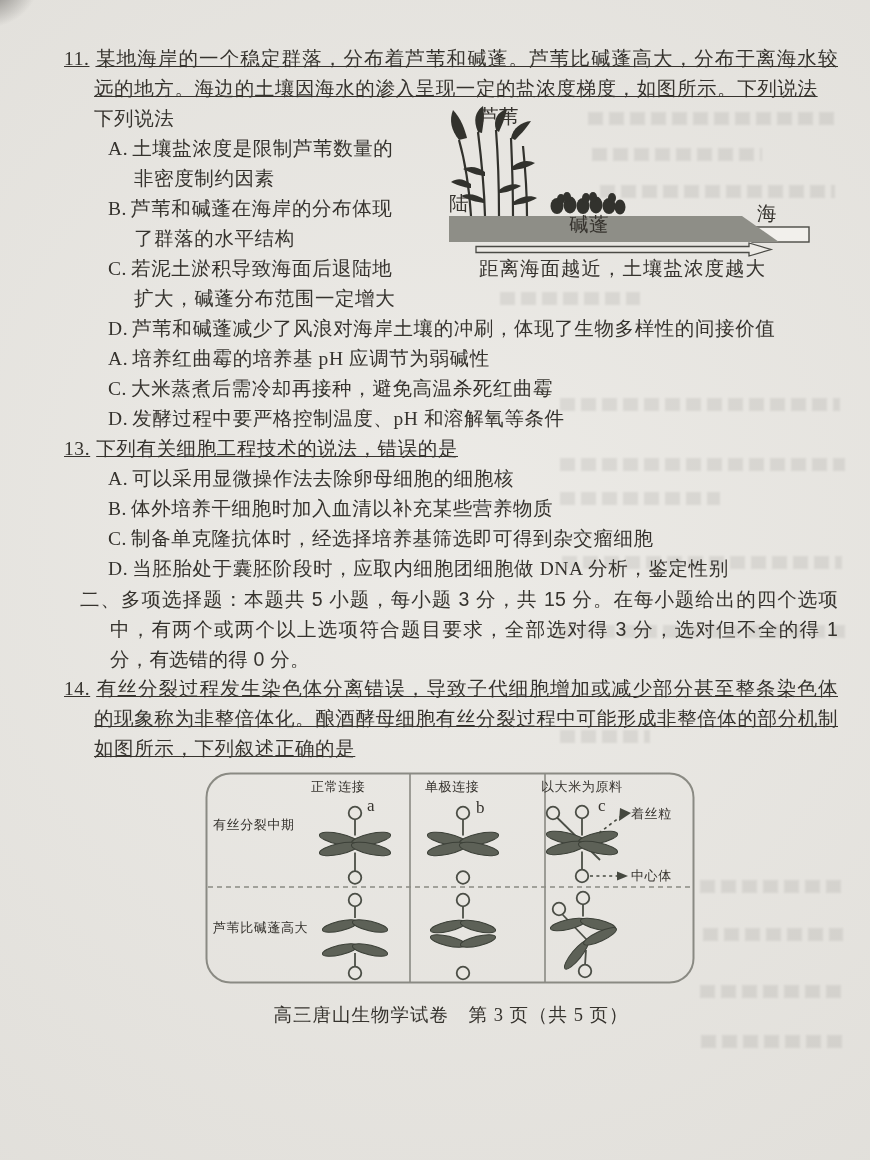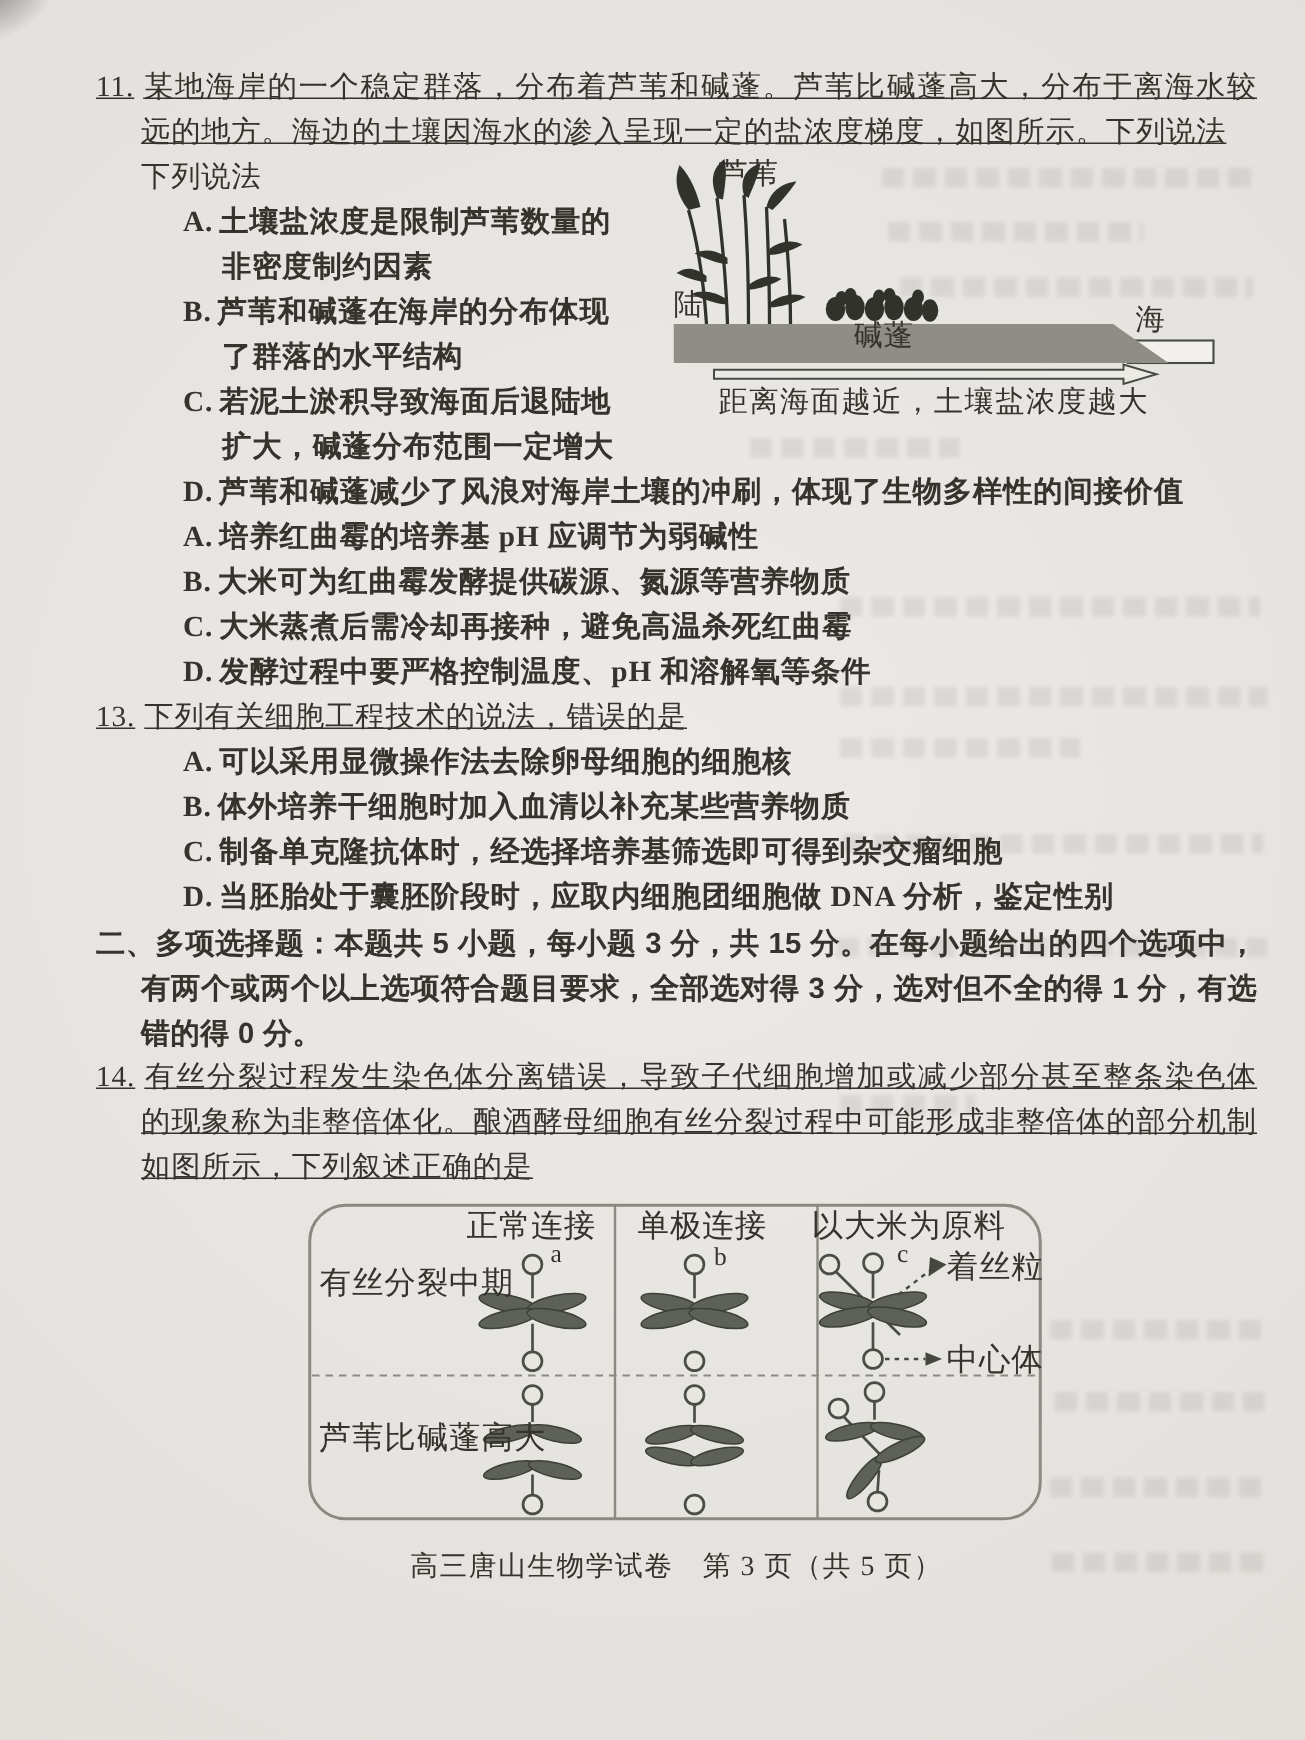--- a/index.html
+++ b/index.html
@@ -8,34 +8,34 @@
         font-size:19.5px;line-height:30px;letter-spacing:0.6px;}
   .page::after{content:"";position:absolute;inset:0;pointer-events:none;
         background:radial-gradient(130% 100% at 50% 45%, rgba(255,255,255,0.18), rgba(120,115,108,0.10));}
   .corner-shadow{position:absolute;left:-16px;top:-16px;width:56px;height:46px;
         background:radial-gradient(ellipse at 0 0, rgba(35,33,30,0.6), rgba(35,33,30,0) 68%);z-index:3;}
   .content{position:absolute;left:64px;top:44px;width:774px;z-index:2;}
   .q{padding-left:30px;}
   p{margin:0;}
   .hang{text-indent:-30px;text-align:justify;text-decoration:underline;}
   .qnum{padding-right:6px;}
-  .opt{margin-left:28px;padding-left:26px;text-indent:-26px;font-weight:bold;}
+  .opt{margin-left:14px;padding-left:26px;text-indent:-26px;}
   .olabel{padding-right:4px;}
   .q11-row{display:flex;align-items:flex-start;}
   .q11-left{width:316px;flex:none;}
   .stem-end{margin-left:0;}
   .coastfig{flex:none;width:392px;height:182px;margin-left:39px;position:relative;margin-top:2px;}
   .coastfig svg{position:absolute;left:0;top:0;}
   .flabel{position:absolute;white-space:nowrap;line-height:22px;}
   .fcaption{position:absolute;left:30px;top:148px;white-space:nowrap;letter-spacing:1px;}
-  .section-head{font-family:"Liberation Sans","DejaVu Sans",sans-serif;font-weight:700;
-        letter-spacing:0.2px;padding-left:30px;text-indent:-30px;text-align:justify;}
+  .section-head{font-family:"Liberation Sans","DejaVu Sans",sans-serif;font-weight:400;
+        letter-spacing:0.2px;padding-left:30px;text-indent:-30px;text-align:justify;margin-left:16px;}
   .mitofig{position:relative;width:490px;height:212px;margin:8px 0 10px 111px;}
   .mitofig svg{position:absolute;left:0;top:0;}
-  .mlabel{position:absolute;white-space:nowrap;line-height:22px;font-size:21px;}
+  .mlabel{position:absolute;white-space:nowrap;line-height:22px;font-size:13px;}
   .mletter{position:absolute;font-size:17px;line-height:16px;}
   .footer{margin-top:16px;text-align:center;font-size:18.5px;letter-spacing:1px;}
   .ghost{position:absolute;height:13px;opacity:0.085;filter:blur(1.3px);z-index:1;
         background:repeating-linear-gradient(90deg,#3c3a35 0 15px,transparent 15px 21px);}
 </style>
 </head>
 <body>
 
 <div class="page">
   <div class="corner-shadow"></div>
@@ -117,21 +117,20 @@
           <span class="flabel" style="left:308px;top:97px">海</span>
           <figcaption class="fcaption">距离海面越近，土壤盐浓度越大</figcaption>
         </figure>
       </div>
 
       <p class="opt"><span class="olabel">D.</span><span>芦苇和碱蓬减少了风浪对海岸土壤的冲刷，体现了生物多样性的间接价值</span></p>
     </section>
 
     <section class="q">
       <p class="opt"><span class="olabel">A.</span><span>培养红曲霉的培养基 pH 应调节为弱碱性</span></p>
-      <p class="opt"><span class="olabel">B.</span><span>大米可为红曲霉发酵提供碳源、氮源等营养物质</span></p>
       <p class="opt"><span class="olabel">C.</span><span>大米蒸煮后需冷却再接种，避免高温杀死红曲霉</span></p>
       <p class="opt"><span class="olabel">D.</span><span>发酵过程中要严格控制温度、pH 和溶解氧等条件</span></p>
     </section>
 
     <section class="q">
       <p class="hang"><span class="qnum">13.</span><span>下列有关细胞工程技术的说法，错误的是</span></p>
       <p class="opt"><span class="olabel">A.</span><span>可以采用显微操作法去除卵母细胞的细胞核</span></p>
       <p class="opt"><span class="olabel">B.</span><span>体外培养干细胞时加入血清以补充某些营养物质</span></p>
       <p class="opt"><span class="olabel">C.</span><span>制备单克隆抗体时，经选择培养基筛选即可得到杂交瘤细胞</span></p>
       <p class="opt"><span class="olabel">D.</span><span>当胚胎处于囊胚阶段时，应取内细胞团细胞做 DNA 分析，鉴定性别</span></p>

